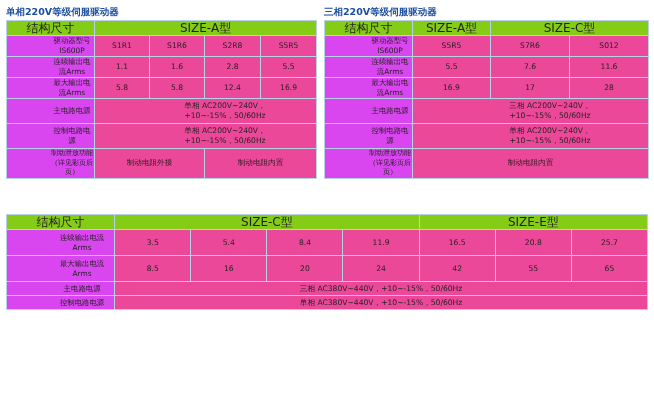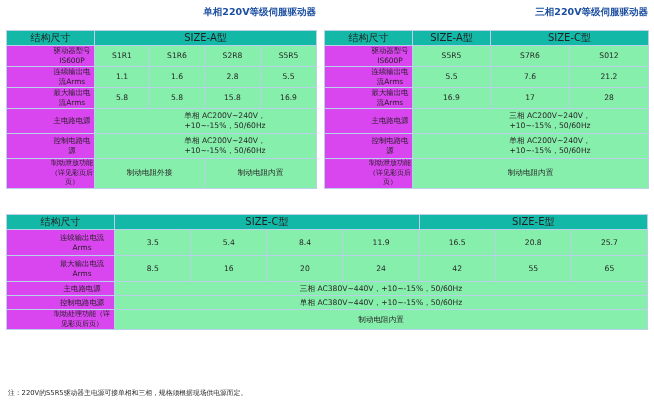--- a/index.html
+++ b/index.html
@@ -11,50 +11,49 @@
     color:#231f20;
     overflow:hidden;
   }
   .page{position:relative;width:654px;height:407px;}
 
   .sec-title{
     font-size:9.5px;
     font-weight:bold;
     color:#1b4ea0;
     line-height:12px;
-    padding-bottom:12px;
-    text-align:right;
+    padding-bottom:2px;
   }
 
   table{
     border-collapse:collapse;
     table-layout:fixed;
     width:100%;
   }
   td{
     border:1px solid #b8d0e8;
     text-align:center;
     vertical-align:middle;
     color:#231f20;
     font-size:7.6px;
     line-height:10px;
     padding:0 1px;
   }
   .hdr{
-    background:#14b8a6;
+    background:#84cc16;
     height:14px;
-    font-size:10px;
+    font-size:12px;
   }
   .lbl{
     background:#d946ef;
     text-align:center;
     font-size:7.4px;
     padding-left:44px;
   }
-  .val{background:#86efac;}
+  .val{background:#ec4899;}
   .tall{height:26px;}
   .row{height:19px;}
   .pwr{height:25px;}
   .small{font-size:7px;line-height:9.5px;}
 
   
   .left-block{position:absolute;left:6px;top:6px;width:310px;}
   .right-block{position:absolute;left:324px;top:6px;width:324px;}
   .bottom-block{position:absolute;left:6px;top:214px;width:642px;}
 
@@ -97,21 +96,21 @@
           <td class="lbl">连续输出电流Arms</td>
           <td class="val">1.1</td>
           <td class="val">1.6</td>
           <td class="val">2.8</td>
           <td class="val">5.5</td>
         </tr>
         <tr class="row">
           <td class="lbl">最大输出电流Arms</td>
           <td class="val">5.8</td>
           <td class="val">5.8</td>
-          <td class="val">15.8</td>
+          <td class="val">12.4</td>
           <td class="val">16.9</td>
         </tr>
         <tr class="pwr">
           <td class="lbl">主电路电源</td>
           <td class="val multi" colspan="4">单相 AC200V~240V，
 +10~-15%，50/60Hz</td>
         </tr>
         <tr class="pwr">
           <td class="lbl">控制电路电源</td>
           <td class="val multi" colspan="4">单相 AC200V~240V，
@@ -144,21 +143,21 @@
         <tr class="row">
           <td class="lbl">驱动器型号IS600P</td>
           <td class="val">S5R5</td>
           <td class="val">S7R6</td>
           <td class="val">S012</td>
         </tr>
         <tr class="row">
           <td class="lbl">连续输出电流Arms</td>
           <td class="val">5.5</td>
           <td class="val">7.6</td>
-          <td class="val">21.2</td>
+          <td class="val">11.6</td>
         </tr>
         <tr class="row">
           <td class="lbl">最大输出电流Arms</td>
           <td class="val">16.9</td>
           <td class="val">17</td>
           <td class="val">28</td>
         </tr>
         <tr class="pwr">
           <td class="lbl">主电路电源</td>
           <td class="val multi" colspan="3">三相 AC200V~240V，
@@ -216,23 +215,18 @@
           <td class="val">65</td>
         </tr>
         <tr>
           <td class="lbl" style="height:13px">主电路电源</td>
           <td class="val" colspan="7">三相 AC380V~440V，+10~-15%，50/60Hz</td>
         </tr>
         <tr>
           <td class="lbl" style="height:13px">控制电路电源</td>
           <td class="val" colspan="7">单相 AC380V~440V，+10~-15%，50/60Hz</td>
         </tr>
-        <tr>
-          <td class="lbl small" style="height:13px">制动处理功能（详见彩页后页）</td>
-          <td class="val" colspan="7">制动电阻内置</td>
-        </tr>
       </tbody>
     </table>
   </div>
 
-  <div class="footnote">注：220V的S5R5驱动器主电源可接单相和三相，规格须根据现场供电源而定。</div>
 
 </div>
 
 </body></html>

